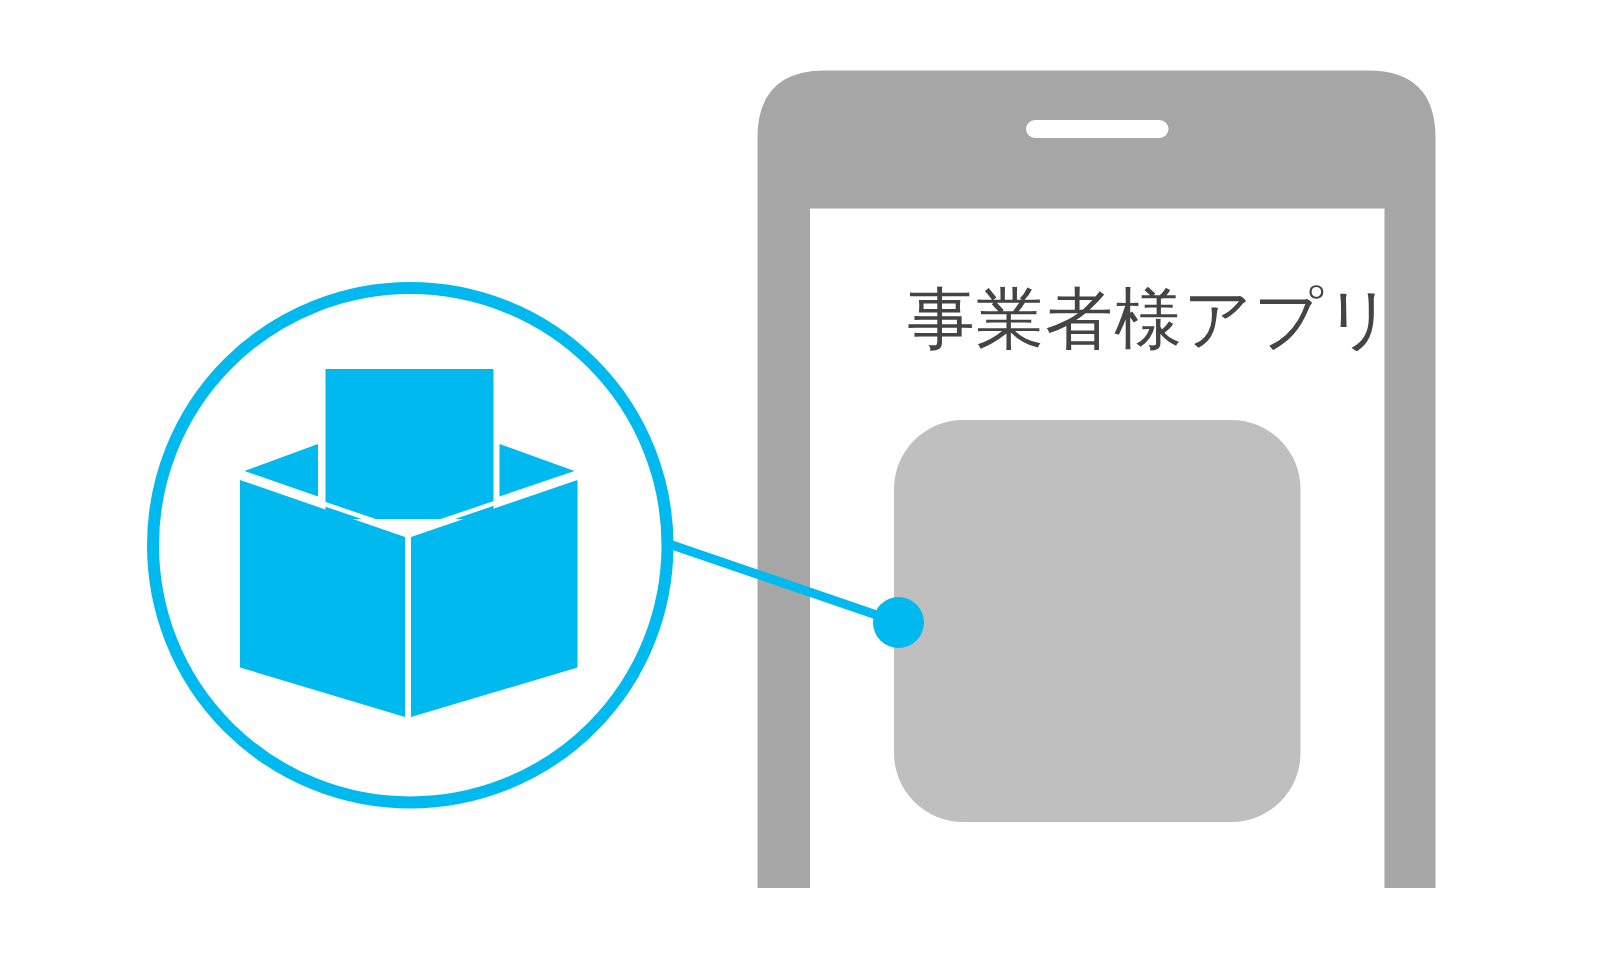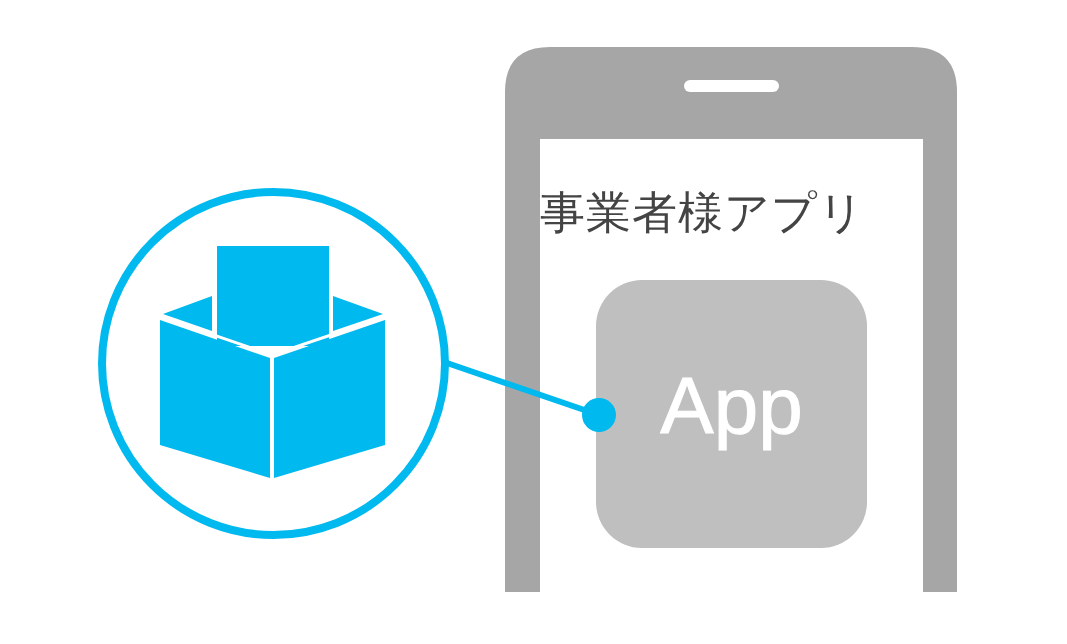--- a/index.html
+++ b/index.html
@@ -35,26 +35,27 @@
       letter-spacing: 2px;
       font-weight: normal;
     }
     .app-title {
       position: absolute;
       left: 540px;
       top: 180px;
       width: 383px;
       height: 66px;
       line-height: 66px;
-      text-align: left;
+      text-align: center;
       color: #444444;
       font-family: "DejaVu Sans", sans-serif;
       font-size: 45px;
       letter-spacing: 1px;
       white-space: nowrap;
+      padding-left: 36px;
     }
     .app-icon-label {
       position: absolute;
       left: 596px;
       top: 356px;
       width: 271px;
       height: 100px;
       line-height: 100px;
       text-align: center;
       color: #ffffff;
@@ -97,15 +98,14 @@
       <polygon points="274,358 385,320 385,445 274,478" fill="#00b9ef"></polygon>
 
       <polyline points="158,316 272,355 387,316" fill="none" stroke="#ffffff" stroke-width="3"></polyline>
       <line x1="272" y1="355" x2="272" y2="480" stroke="#ffffff" stroke-width="3"></line>
     </g>
   </svg>
 
 
   <div class="app-title">事業者様アプリ</div>
 
-  <div class="app-icon-label">App</div>
 
 </div>
 
 </body></html>

